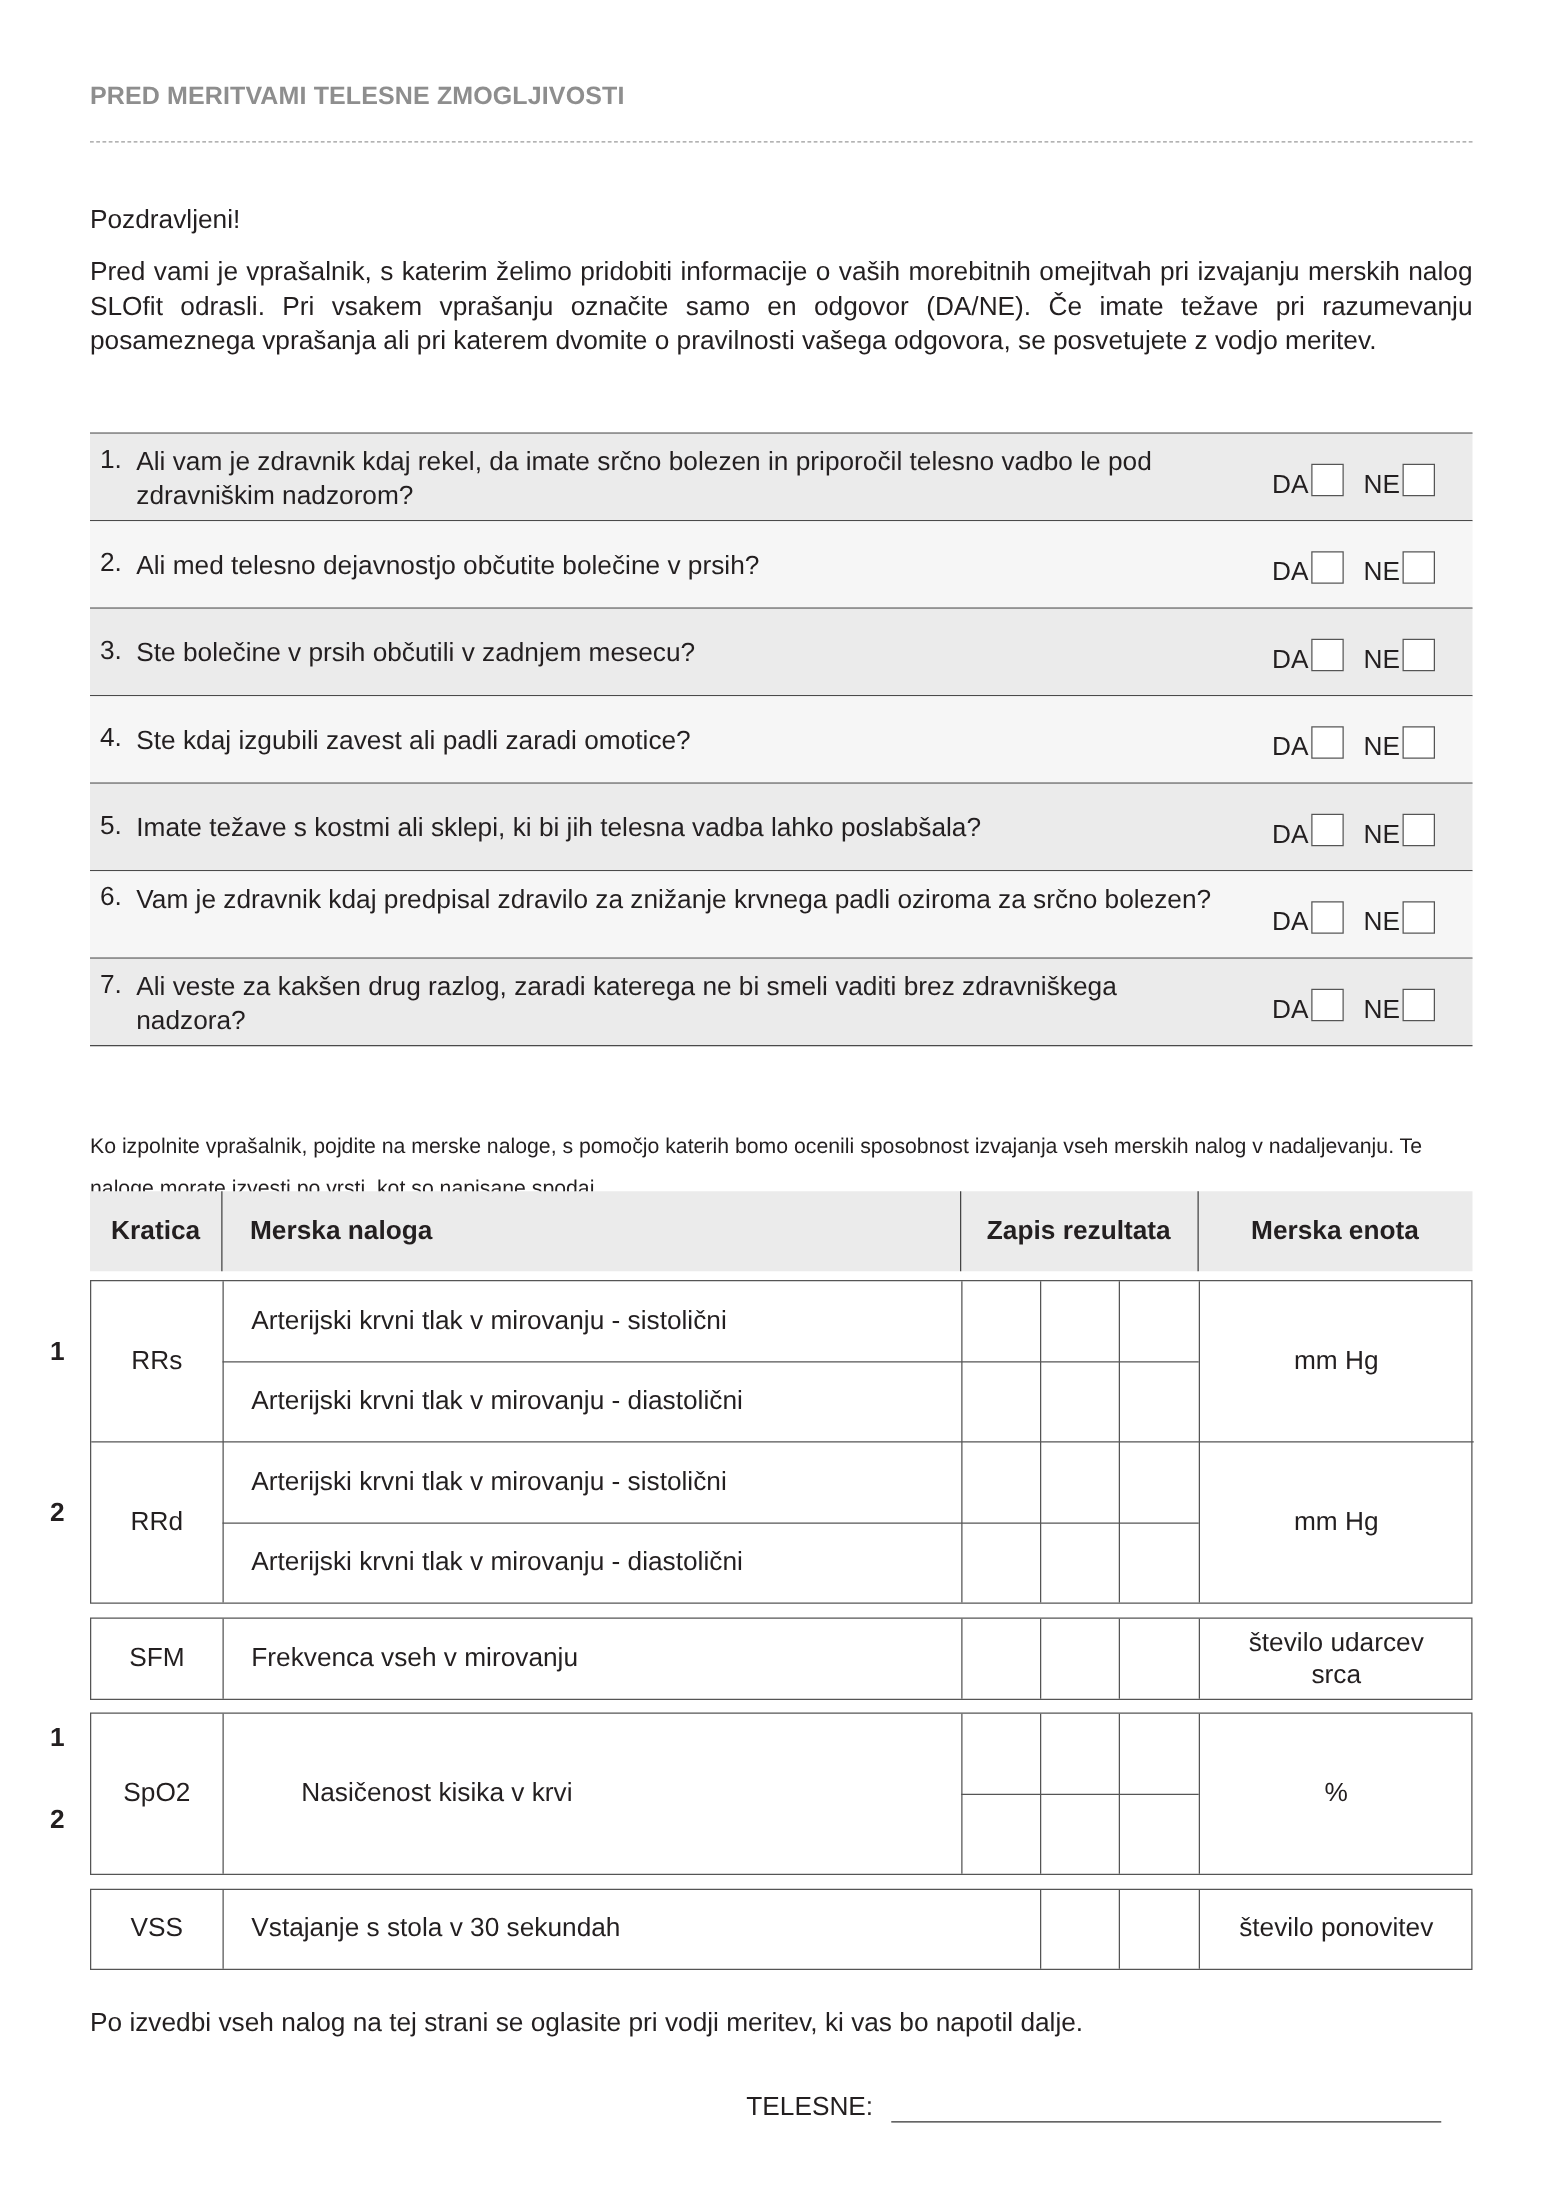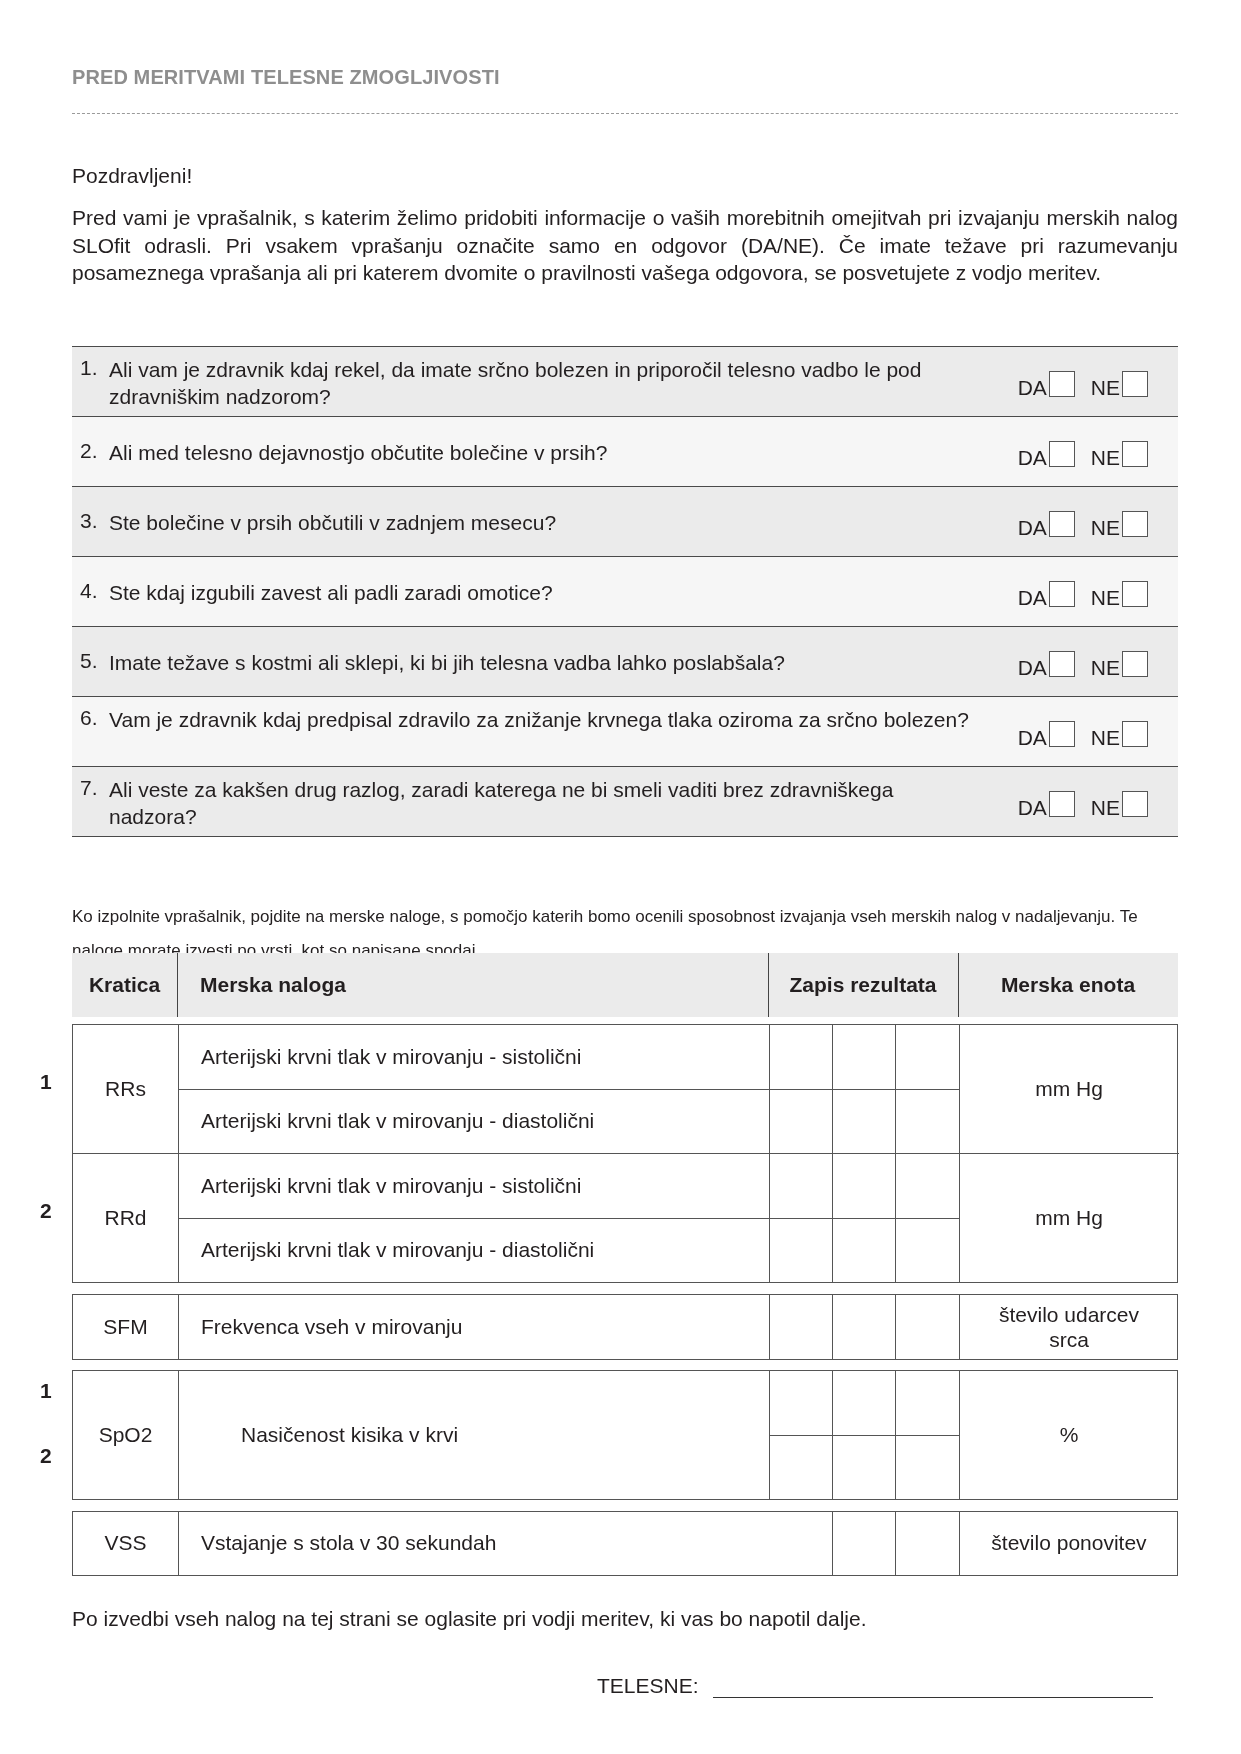--- a/index.html
+++ b/index.html
@@ -102,21 +102,21 @@
         <span class="lbl">DA</span>
         <div class="box"></div>
         <div class="gap"></div>
         <span class="lbl">NE</span>
         <div class="box"></div>
       </div>
     </div>
 
     <div class="qrow light">
       <span class="qnum two">6.</span>
-      <span class="qtext two">Vam je zdravnik kdaj predpisal zdravilo za znižanje krvnega tlaka oziroma za srčno bolezen?</span>
+      <span class="qtext two">Vam je zdravnik kdaj predpisal zdravilo za znižanje krvnega padli oziroma za srčno bolezen?</span>
       <div class="answers">
         <span class="lbl">DA</span>
         <div class="box"></div>
         <div class="gap"></div>
         <span class="lbl">NE</span>
         <div class="box"></div>
       </div>
     </div>
 
     <div class="qrow shade">

